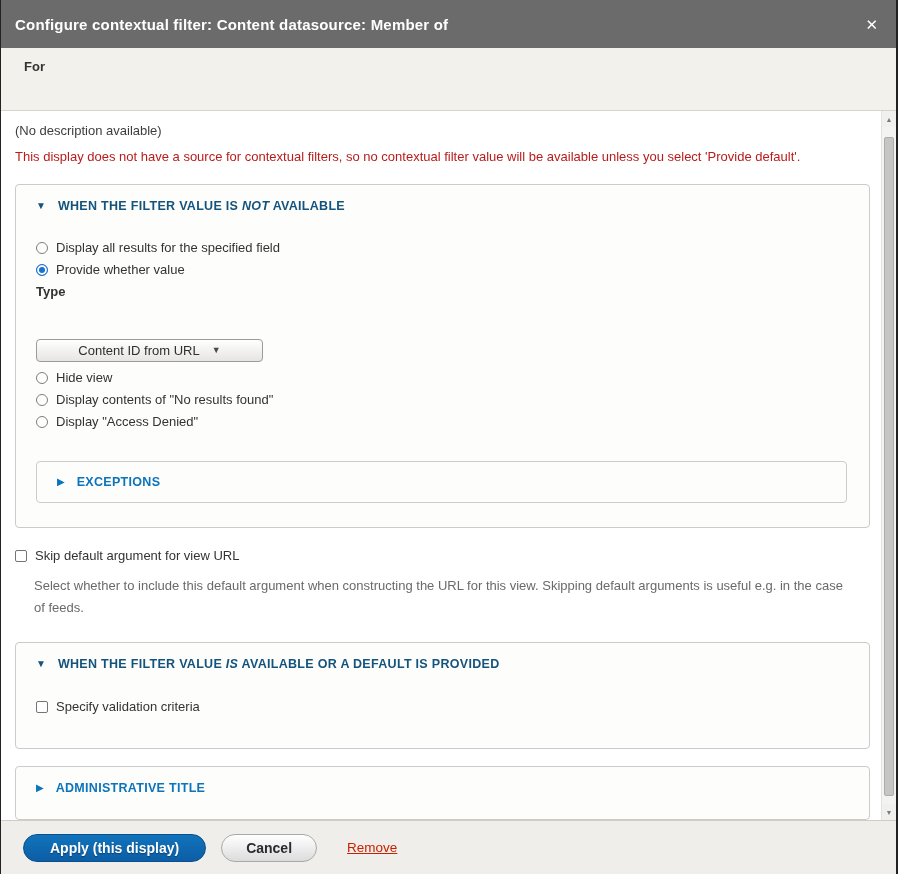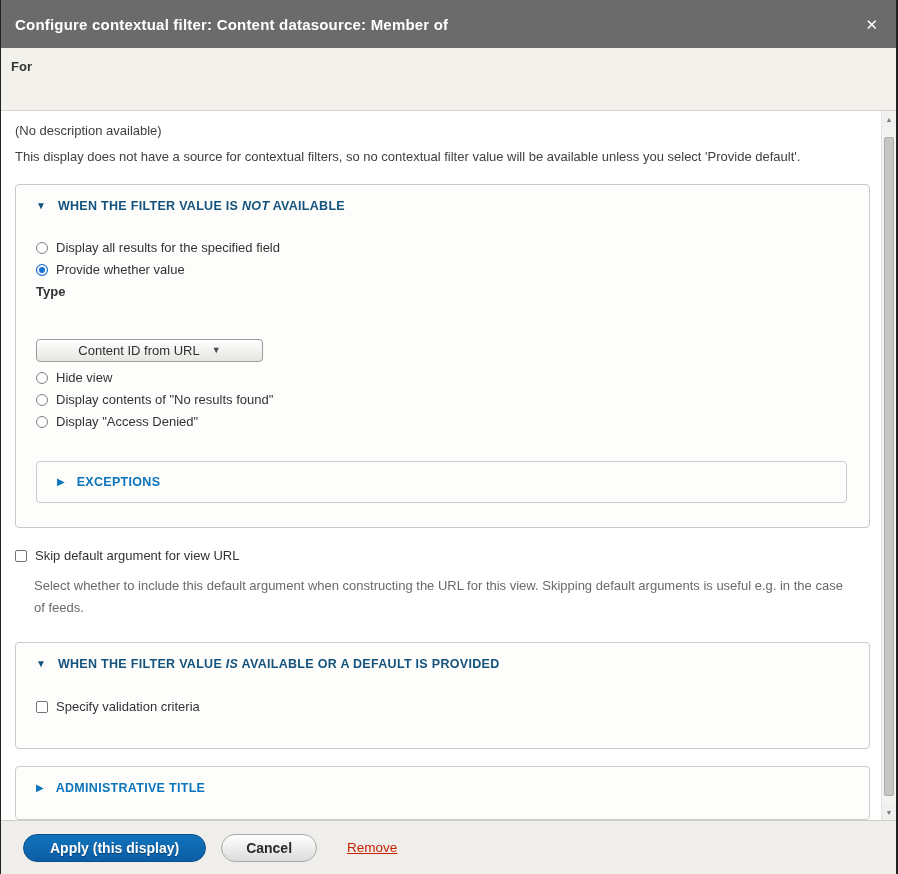--- a/index.html
+++ b/index.html
@@ -15,37 +15,37 @@
   .dlg-header {
     height:48px; flex:none; background:#6b6b6b; color:#fff;
     display:flex; align-items:center; padding:0 18px 0 14px;
   }
   .dlg-title { font-size:15px; font-weight:bold; letter-spacing:.2px; flex:1; }
   .dlg-close { color:#fff; font-size:15px; font-weight:bold; cursor:pointer; line-height:1; }
 
   
   .for-strip {
     flex:none; height:63px; background:#f2f1ec; border-bottom:1px solid #d6d4cd;
-    padding:11px 10px 0;
+    padding:11px 23px 0;
   }
   .for-label { font-weight:bold; color:#333; margin-bottom:5px; }
   .sel {
     display:inline-flex; align-items:center; justify-content:center;
     background:linear-gradient(to bottom,#ffffff,#e6e5e1);
     border:1px solid #9b9b9b; border-radius:4px;
     padding:3px 9px; min-height:23px; cursor:pointer; color:#2f2f2f;margin-top:36px;
   }
   .sel .arrow { font-size:9px; color:#4a4a4a; margin-left:12px; }
 
   
   .content-wrap { position:relative; flex:1; background:#fff; overflow:hidden; }
   .content { position:absolute; inset:0 16px 0 0; padding:12px 0 0 14px; }
 
   .p-nodesc { margin-bottom:9px; color:#3d3d3d; }
-  .p-note { margin-bottom:16px; color:#404040; line-height:1.5; }
+  .p-note { margin-bottom:16px; color:#b91c1c; line-height:1.5; }
 
   fieldset.box {
     border:1px solid #cbcbcb; border-radius:4px; background:#fdfdfb;
     padding:14px 20px 24px; width:855px;
   }
   .box-1 { margin-top:17px; }
   .legend-row { display:flex; align-items:center; gap:12px; cursor:pointer; }
   .legend-row .tri { font-size:10px; }
   .legend-txt { font-weight:bold; font-size:12.5px; letter-spacing:.3px; }
   .navy, .navy .tri { color:#14537e; }

